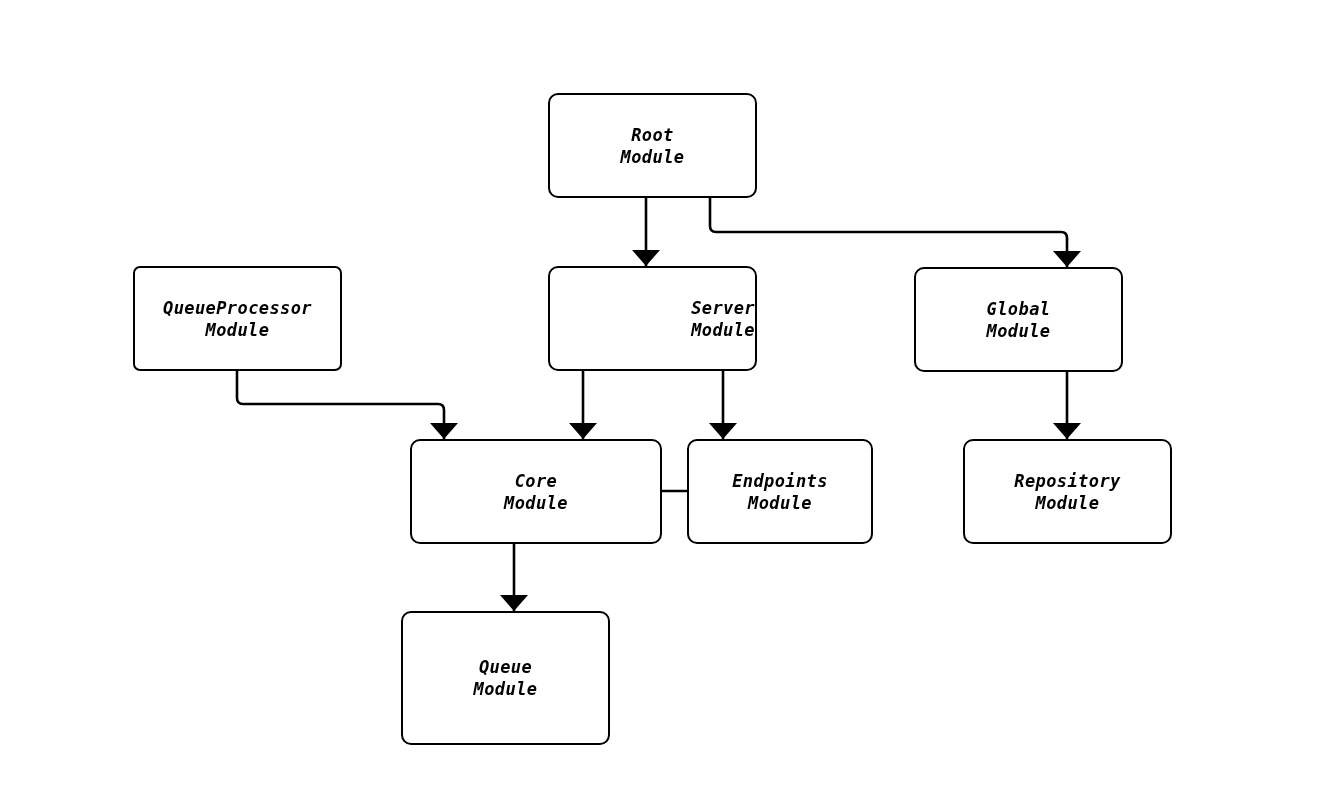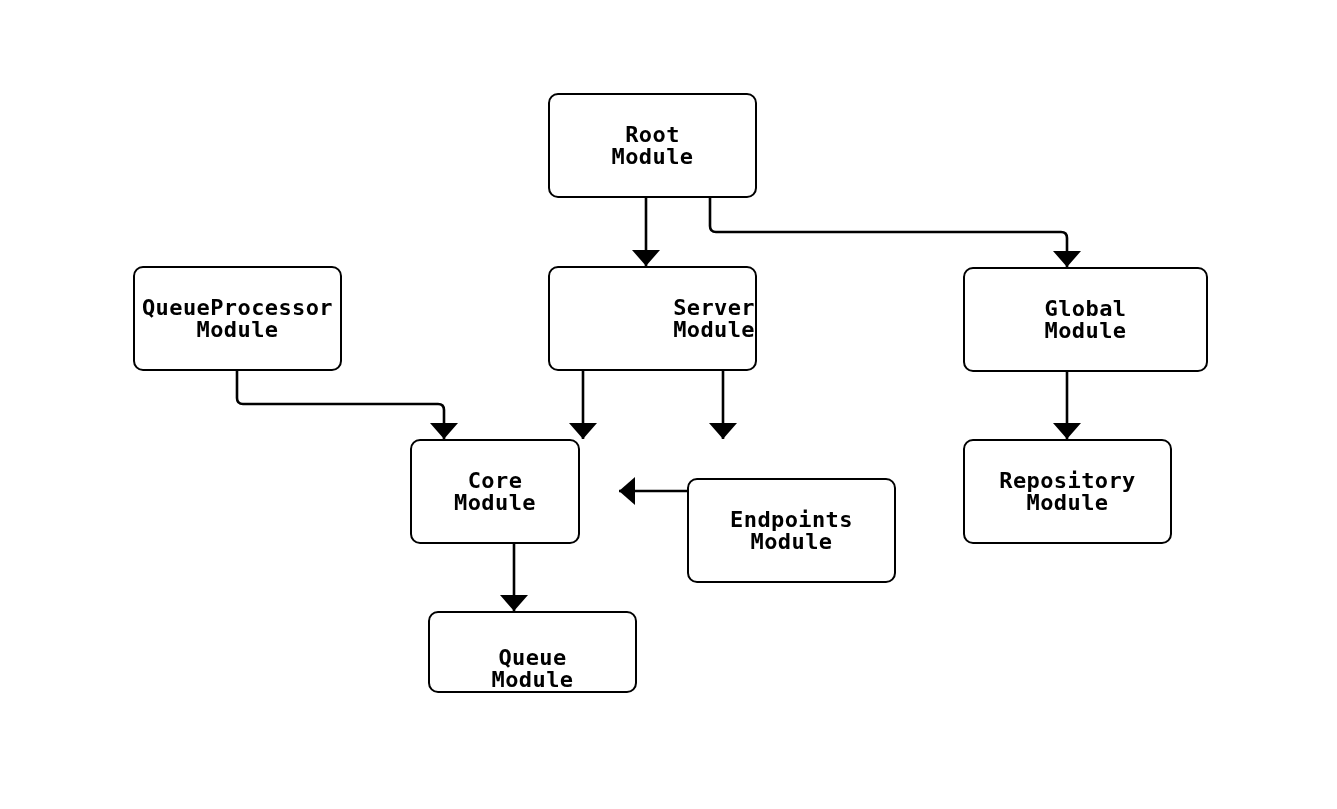--- a/index.html
+++ b/index.html
@@ -32,24 +32,25 @@
     border: 2.6px solid var(--stroke, #000000);
     border-radius: 10px;
     display: flex;
     align-items: center;
     justify-content: center;
   }
   .node-label {
     white-space: pre-line;
     text-align: center;
     font-weight: bold;
-    font-size: 22px;
+    font-size: 17px;
     line-height: 22px;
     letter-spacing: 0.4px;
     color: var(--text, #000000);
+    font-style: italic;
   }
 </style>
 </head>
 <body>
 
 <div id="canvas">
 
   <svg id="edges" width="1337" height="809">
     <defs>
       <marker id="arrowhead" markerUnits="userSpaceOnUse" markerWidth="17" markerHeight="29" refX="16" refY="14" orient="auto">
@@ -63,42 +64,42 @@
       <path d="M723,371 L723,439" class="edge" marker-end="url(#arrowhead)"></path>
       <path d="M687,491 L619,491" class="edge" marker-end="url(#arrowhead)"></path>
       <path d="M1067,372 L1067,439" class="edge" marker-end="url(#arrowhead)"></path>
       <path d="M514,544 L514,611" class="edge" marker-end="url(#arrowhead)"></path>
     </svg>
 
   <div class="node" style="left: 548px; top: 93px; width: 209px; height: 105px;">
     <span class="node-label">Root
 Module</span>
   </div>
-  <div class="node" style="left: 133px; top: 266px; width: 209px; height: 105px;">
+  <div class="node" style="left: 133px; top: 266px; width: 209px; height: 105px; border-radius: 7px;">
     <span class="node-label">QueueProcessor
 Module</span>
   </div>
   <div class="node" style="left: 548px; top: 266px; width: 209px; height: 105px; justify-content: flex-end;">
     <span class="node-label">Server
 Module</span>
   </div>
-  <div class="node" style="left: 963px; top: 267px; width: 245px; height: 105px;">
+  <div class="node" style="left: 914px; top: 267px; width: 209px; height: 105px;">
     <span class="node-label">Global
 Module</span>
   </div>
-  <div class="node" style="left: 410px; top: 439px; width: 170px; height: 105px;">
+  <div class="node" style="left: 410px; top: 439px; width: 252px; height: 105px;">
     <span class="node-label">Core
 Module</span>
   </div>
-  <div class="node" style="left: 687px; top: 439px; width: 209px; height: 105px; margin-top: 39px;">
+  <div class="node" style="left: 687px; top: 439px; width: 186px; height: 105px;">
     <span class="node-label">Endpoints
 Module</span>
   </div>
   <div class="node" style="left: 963px; top: 439px; width: 209px; height: 105px; align-items: center;">
     <span class="node-label">Repository
 Module</span>
   </div>
-  <div class="node" style="left: 428px; top: 611px; width: 209px; height: 82px; align-items: flex-end;">
+  <div class="node" style="left: 401px; top: 611px; width: 209px; height: 134px;">
     <span class="node-label">Queue
 Module</span>
   </div>
 
 </div>
 
 </body></html>

